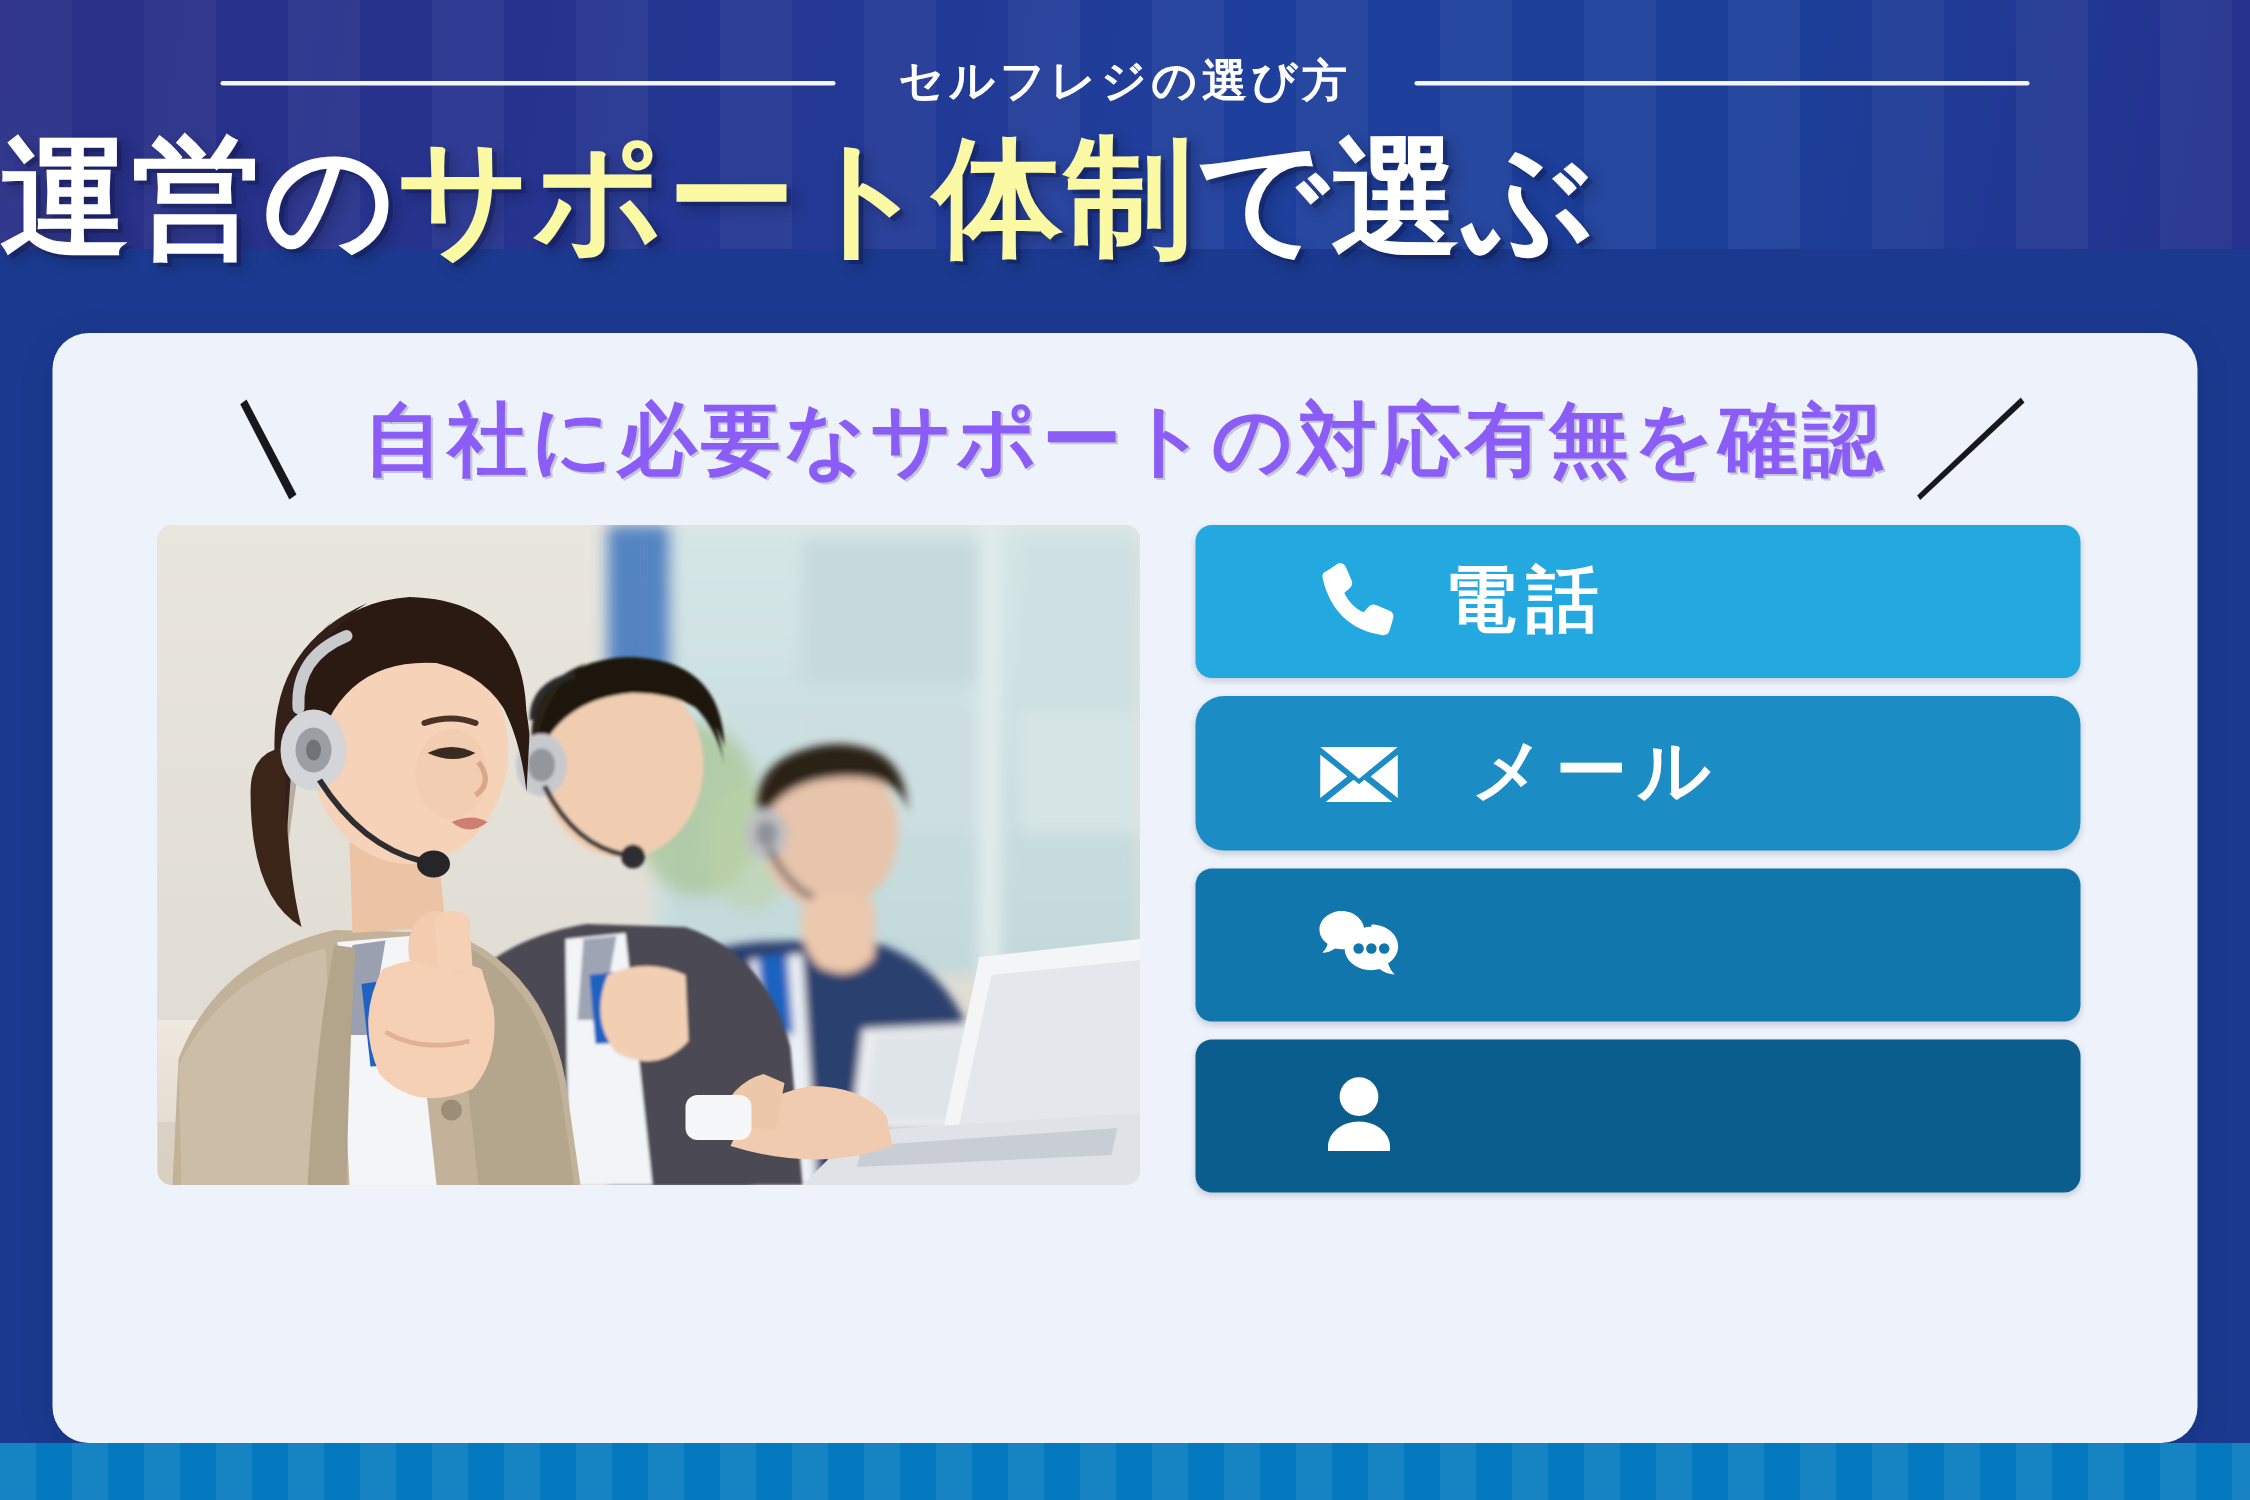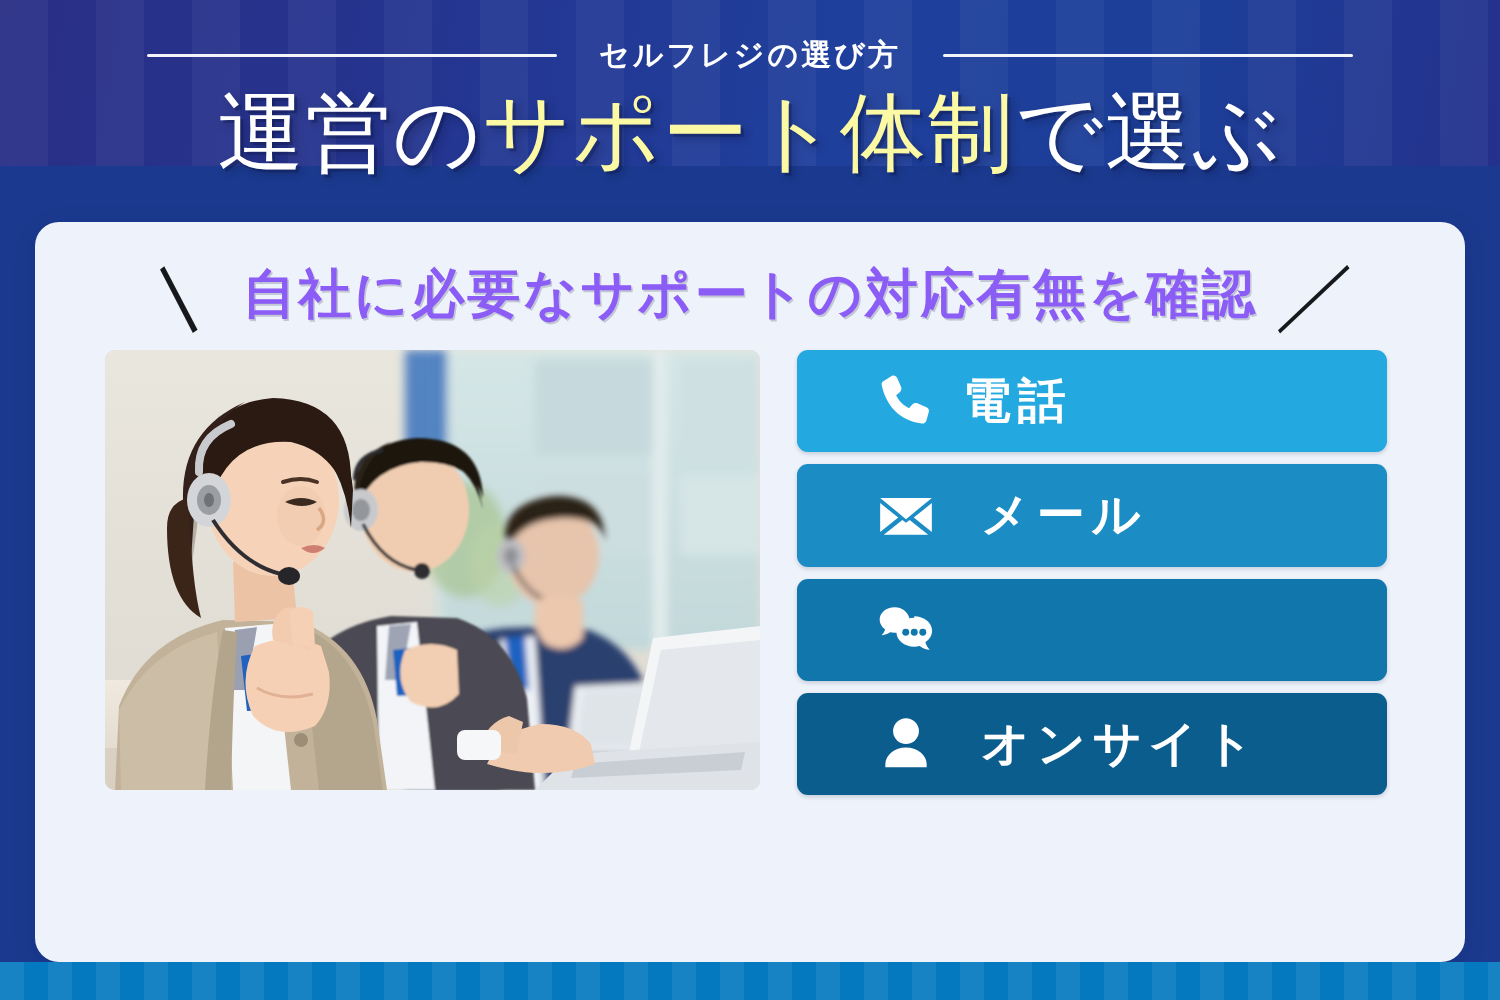--- a/index.html
+++ b/index.html
@@ -48,23 +48,23 @@
     font-weight:700;
     letter-spacing:0.10em;
     white-space:nowrap;
     padding:0 42px;
     line-height:1;
   }
 
   .banner-title {
     position:absolute;
     left:0; top:84px; width:1500px;
-    text-align:center;
+    text-align:left;
     font-size:86px;
-    font-weight:400;
+    font-weight:700;
     line-height:1.12;
     letter-spacing:0.02em;
     color:#ffffff;
     white-space:nowrap;
     text-shadow:
        3px 3px 0 rgba(10,18,60,0.30),
        5px 5px 9px rgba(8,14,48,0.28);
   }
   .banner-title .hl { color:#fbf9a4; }
 
@@ -335,21 +335,21 @@
 
       <div class="ch-btn" style="background:#23a8e0;gap:26px;">
         <span class="ico">
           <svg viewBox="0 0 24 24">
               <path d="M6.6 2.2c.8-.3 1.7.1 2 .9l1.5 3.5c.3.7.1 1.5-.5 2l-1.4 1.2c1 2.2 2.8 4 5 5l1.2-1.4c.5-.6 1.3-.8 2-.5l3.5 1.5c.8.3 1.2 1.2.9 2l-.9 3.1c-.2.8-1 1.3-1.8 1.2C9.8 19.6 4.4 14.2 2.6 5.9c-.2-.8.3-1.6 1.1-1.8z"></path>
             </svg>
         </span>
         <span class="ch-label">電話</span>
       </div>
 
-      <div class="ch-btn" style="background:#1b8dc4;">
+      <div class="ch-btn" style="background:#1b8dc4;border-radius:19px;">
         <span class="ico">
           <svg viewBox="0 0 24 24">
               <path d="M2 5.4h20L12 13.6 2 5.4z"></path>
               <path d="M2 7.4l7 5.6-7 5.6V7.4zm20 0v11.2l-7-5.6 7-5.6zM3.4 19.6l7.2-5.7 1.4 1.1 1.4-1.1 7.2 5.7H3.4z"></path>
             </svg>
         </span>
         <span class="ch-label">メール</span>
       </div>
 
       <div class="ch-btn" style="background:#1176ac;">
@@ -364,21 +364,20 @@
         </span>
       </div>
 
       <div class="ch-btn" style="background:#0b5d8e;">
         <span class="ico">
           <svg viewBox="0 0 24 24">
               <circle cx="12" cy="7" r="5"></circle>
               <path d="M12 13.4c-4.4 0-8 2.9-8 6.5V21h16v-1.1c0-3.6-3.6-6.5-8-6.5z"></path>
             </svg>
         </span>
-        <span class="ch-label">オンサイト</span>
       </div>
 
     </div>
 
   </div>
 
   <div class="footer"></div>
 
 </div>
 

